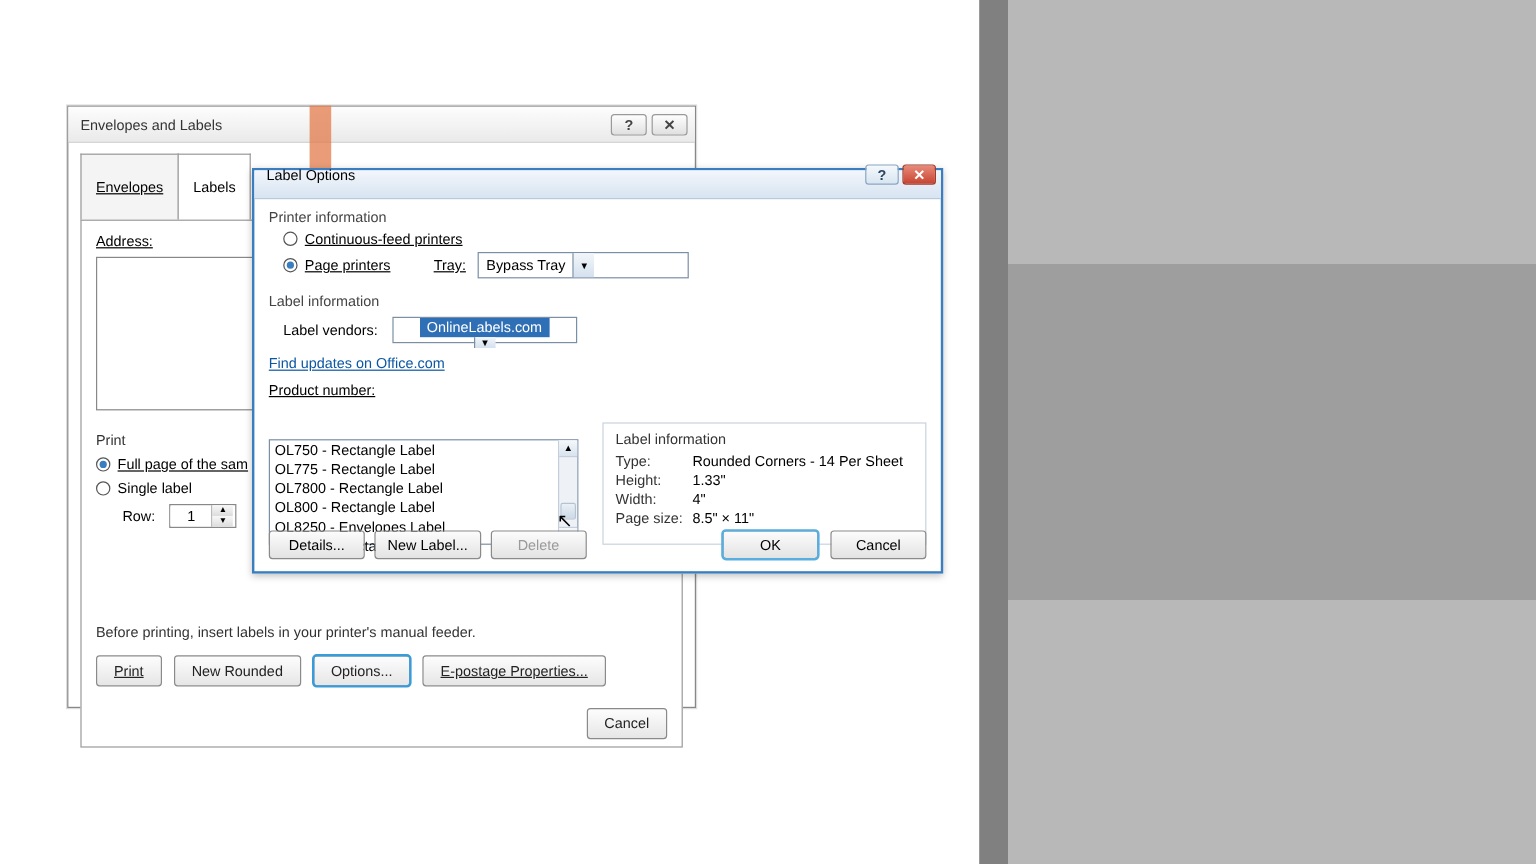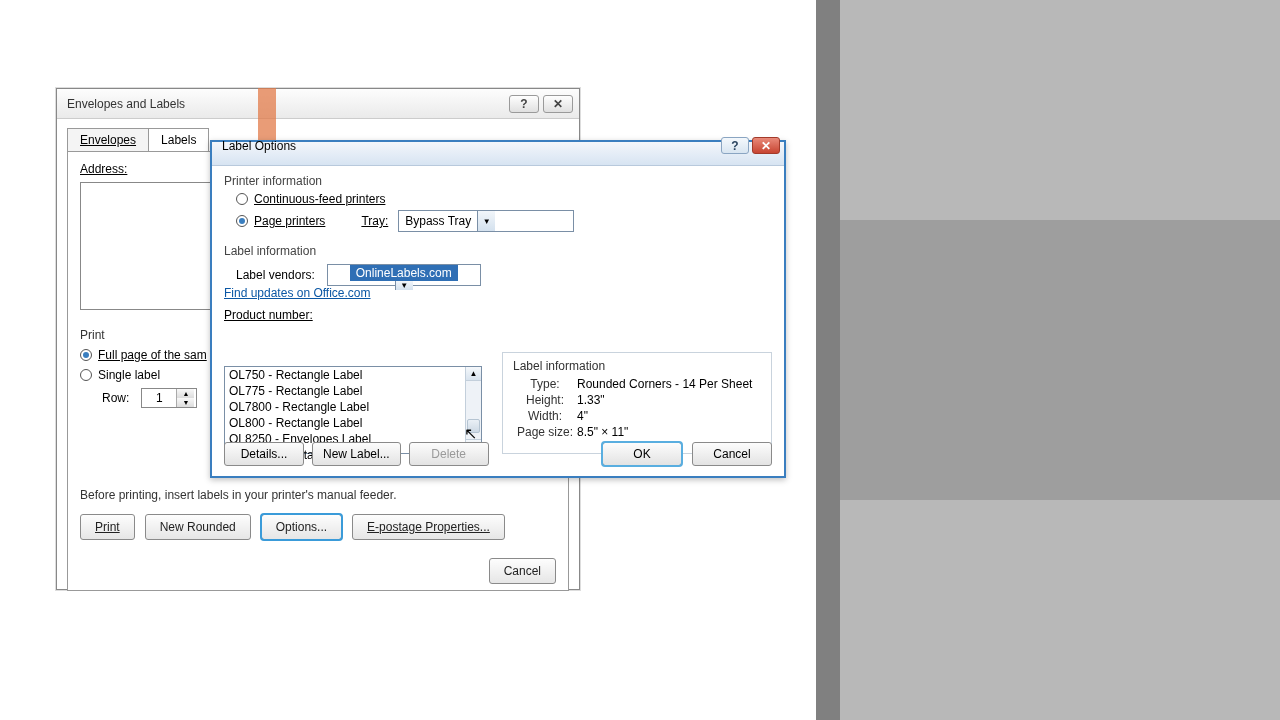--- a/index.html
+++ b/index.html
@@ -19,21 +19,21 @@
     padding: 0 6px 0 10px; font-size: 13px; color: #333;
   }
   .dlg1-title-btns { margin-left: auto; display: flex; gap: 4px; }
   .title-btn {
     width: 30px; height: 18px; border: 1px solid #9a9a9a; border-radius: 3px;
     background: linear-gradient(#fefefe,#e0e0e0); display:flex; align-items:center; justify-content:center;
     font-weight:bold; font-size:11px; color:#444;
   }
   .tabs { display:flex; padding: 8px 10px 0 10px; }
   .tab {
-    padding: 4px 12px; border:1px solid #999; border-bottom:none;
+    padding: 20px 12px; border:1px solid #999; border-bottom:none;
     background:#f4f4f4; margin-right:-1px; position:relative; top:1px;
   }
   .tab.active { background:#fff; border-bottom:1px solid #fff; }
   .tab .ul { text-decoration: underline; }
   .dlg1-body { border:1px solid #999; margin:0 10px 10px 10px; height:440px; background:#fff; padding:10px 12px; position:relative;}
   .addr-box { margin-top:6px; width:138px; height:128px; border:1px solid #888; background:#fff; }
   .print-heading { margin-top:18px; color:#333; }
   .radio-row { display:flex; align-items:center; gap:6px; margin-top:6px; }
   .radio { width:12px; height:12px; border:1px solid #555; border-radius:50%; display:inline-flex; align-items:center; justify-content:center; background:#fff;}
   .radio.sel::after { content:""; width:6px; height:6px; border-radius:50%; background:#3a7ebf; display:block;}
@@ -95,21 +95,21 @@
   .list-row{ padding:1px 4px; white-space:nowrap;}
   .sb{ position:absolute; right:0; top:0; bottom:0; width:16px; border-left:1px solid #c3cfdb; background:#eef2f7; display:flex; flex-direction:column;}
   .sb .arr{ height:14px; background:linear-gradient(#f5f8fb,#d8e3ee); border-bottom:1px solid #c3cfdb; display:flex; align-items:center; justify-content:center; font-size:8px;}
   .sb .arr.dn{ border-bottom:none; border-top:1px solid #c3cfdb;}
   .sb .track{ flex:1; position:relative;}
   .sb .thumb{ position:absolute; left:1px; right:1px; top:38px; height:14px; background:linear-gradient(#eaf0f6,#cdd9e5); border:1px solid #b5c4d2; border-radius:2px;}
   .info-box{
     position:absolute; left:290px; top:186px; width:270px; height:102px; border:1px solid #c9d3dd; padding:6px 10px;
   }
   .info-row{ display:flex; margin:2px 0;}
-  .info-row .k{ width:64px; color:#333;text-align:center;}
+  .info-row .k{ width:64px; color:#333;}
   .btn-row{ position:absolute; left:12px; bottom:10px; display:flex; gap:8px;}
   .btn-row-right{ position:absolute; right:12px; bottom:10px; display:flex; gap:10px;}
   .btn2{
     height:24px; min-width:80px; padding:0 10px; border:1px solid #8a8a8a; border-radius:3px;
     background:linear-gradient(#fcfcfc,#e3e3e3); display:inline-flex; align-items:center; justify-content:center;
   }
   .btn2.disabled{ color:#9a9a9a;}
   .btn2.default{ outline:2px solid #59aee0; outline-offset:-1px;}
   .cursor{ position:absolute; left:464px; top:424px; font-size:16px; pointer-events:none;}
 </style>
@@ -210,21 +210,21 @@
     </div>
 
     <div class="section-label" style="margin-top:12px">Label information</div>
     <div class="opt-row" style="margin-left:12px; margin-top:6px;">
       <span><span>Label vendors:</span></span>
       <span class="combo sel" style="width:154px; margin-left:6px;flex-direction:column;">
         <span class="txt">OnlineLabels.com</span>
         <span class="dd">▼</span>
       </span>
     </div>
-    <div style="margin-top:0;">
+    <div style="margin-top:10px;">
       <a href="#" class="link">Find updates on Office.com</a>
     </div>
     <div style="margin-top:8px;">
       <span style="text-decoration:underline">Product number:</span>
     </div>
 
     <div class="list">
       <div class="list-inner" style="position:absolute; left:0; top:0; right:4px;">
         <div class="list-row">OL750 - Rectangle Label</div>
         <div class="list-row">OL775 - Rectangle Label</div>

